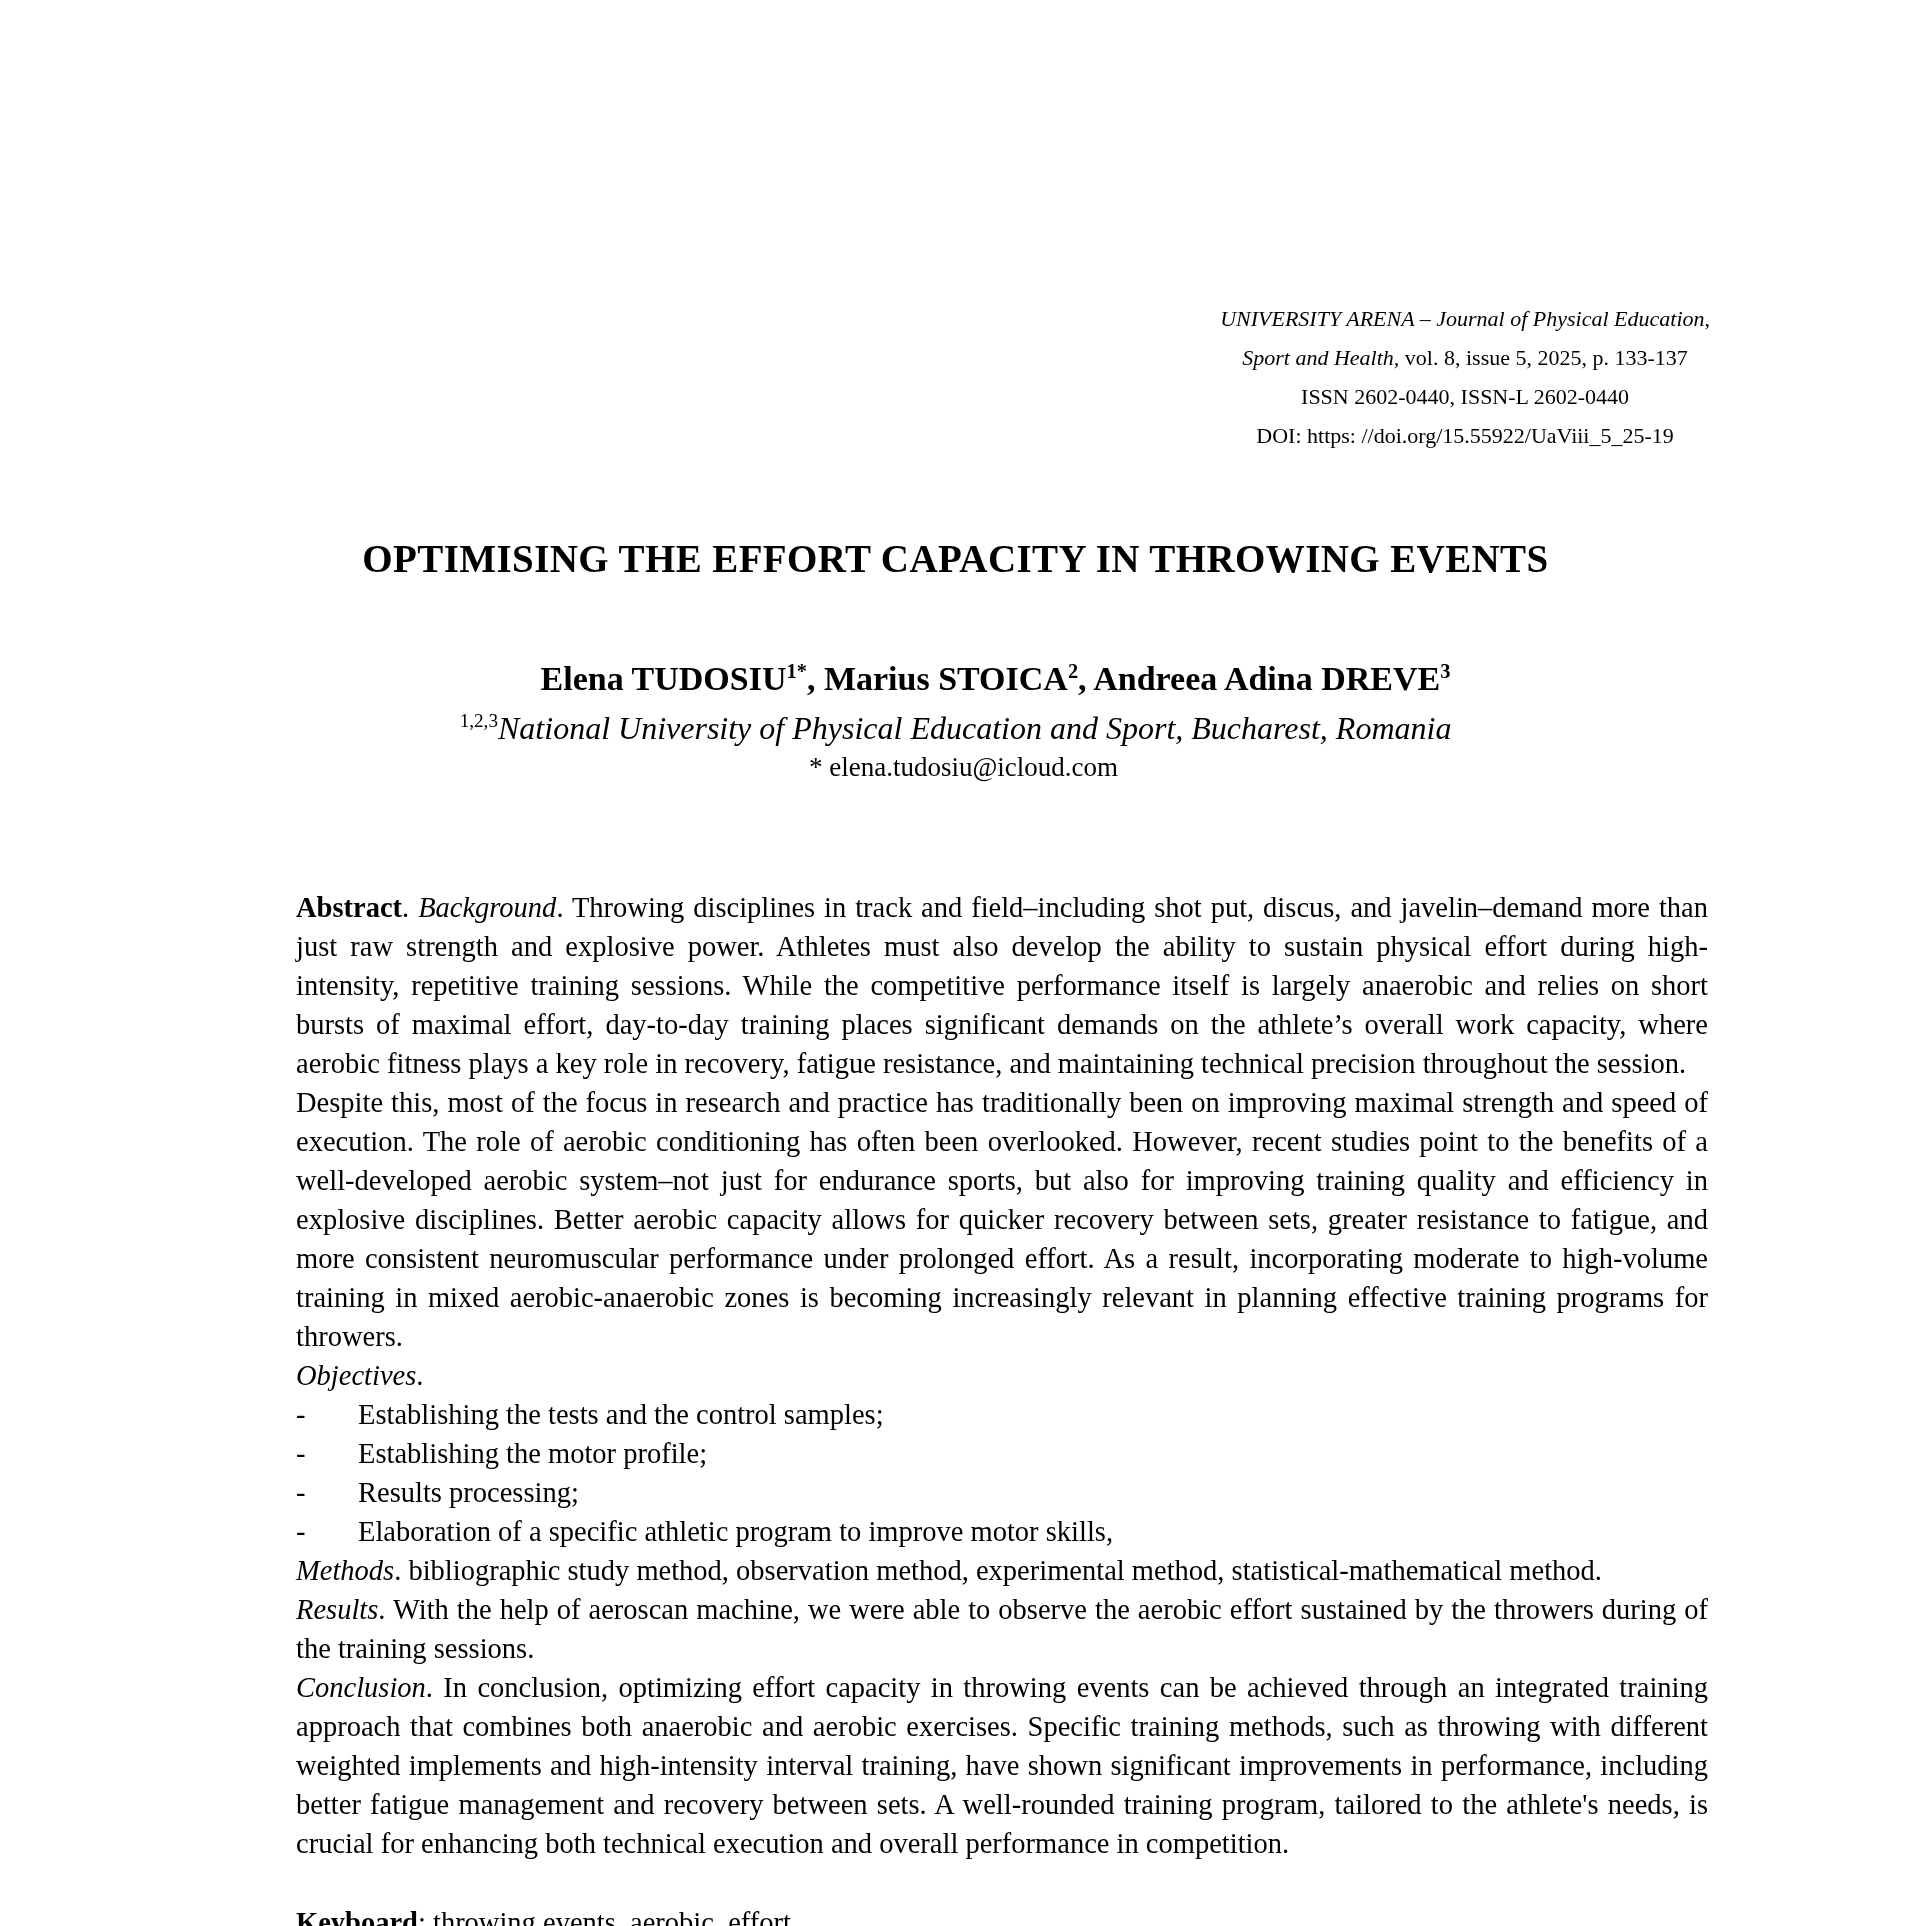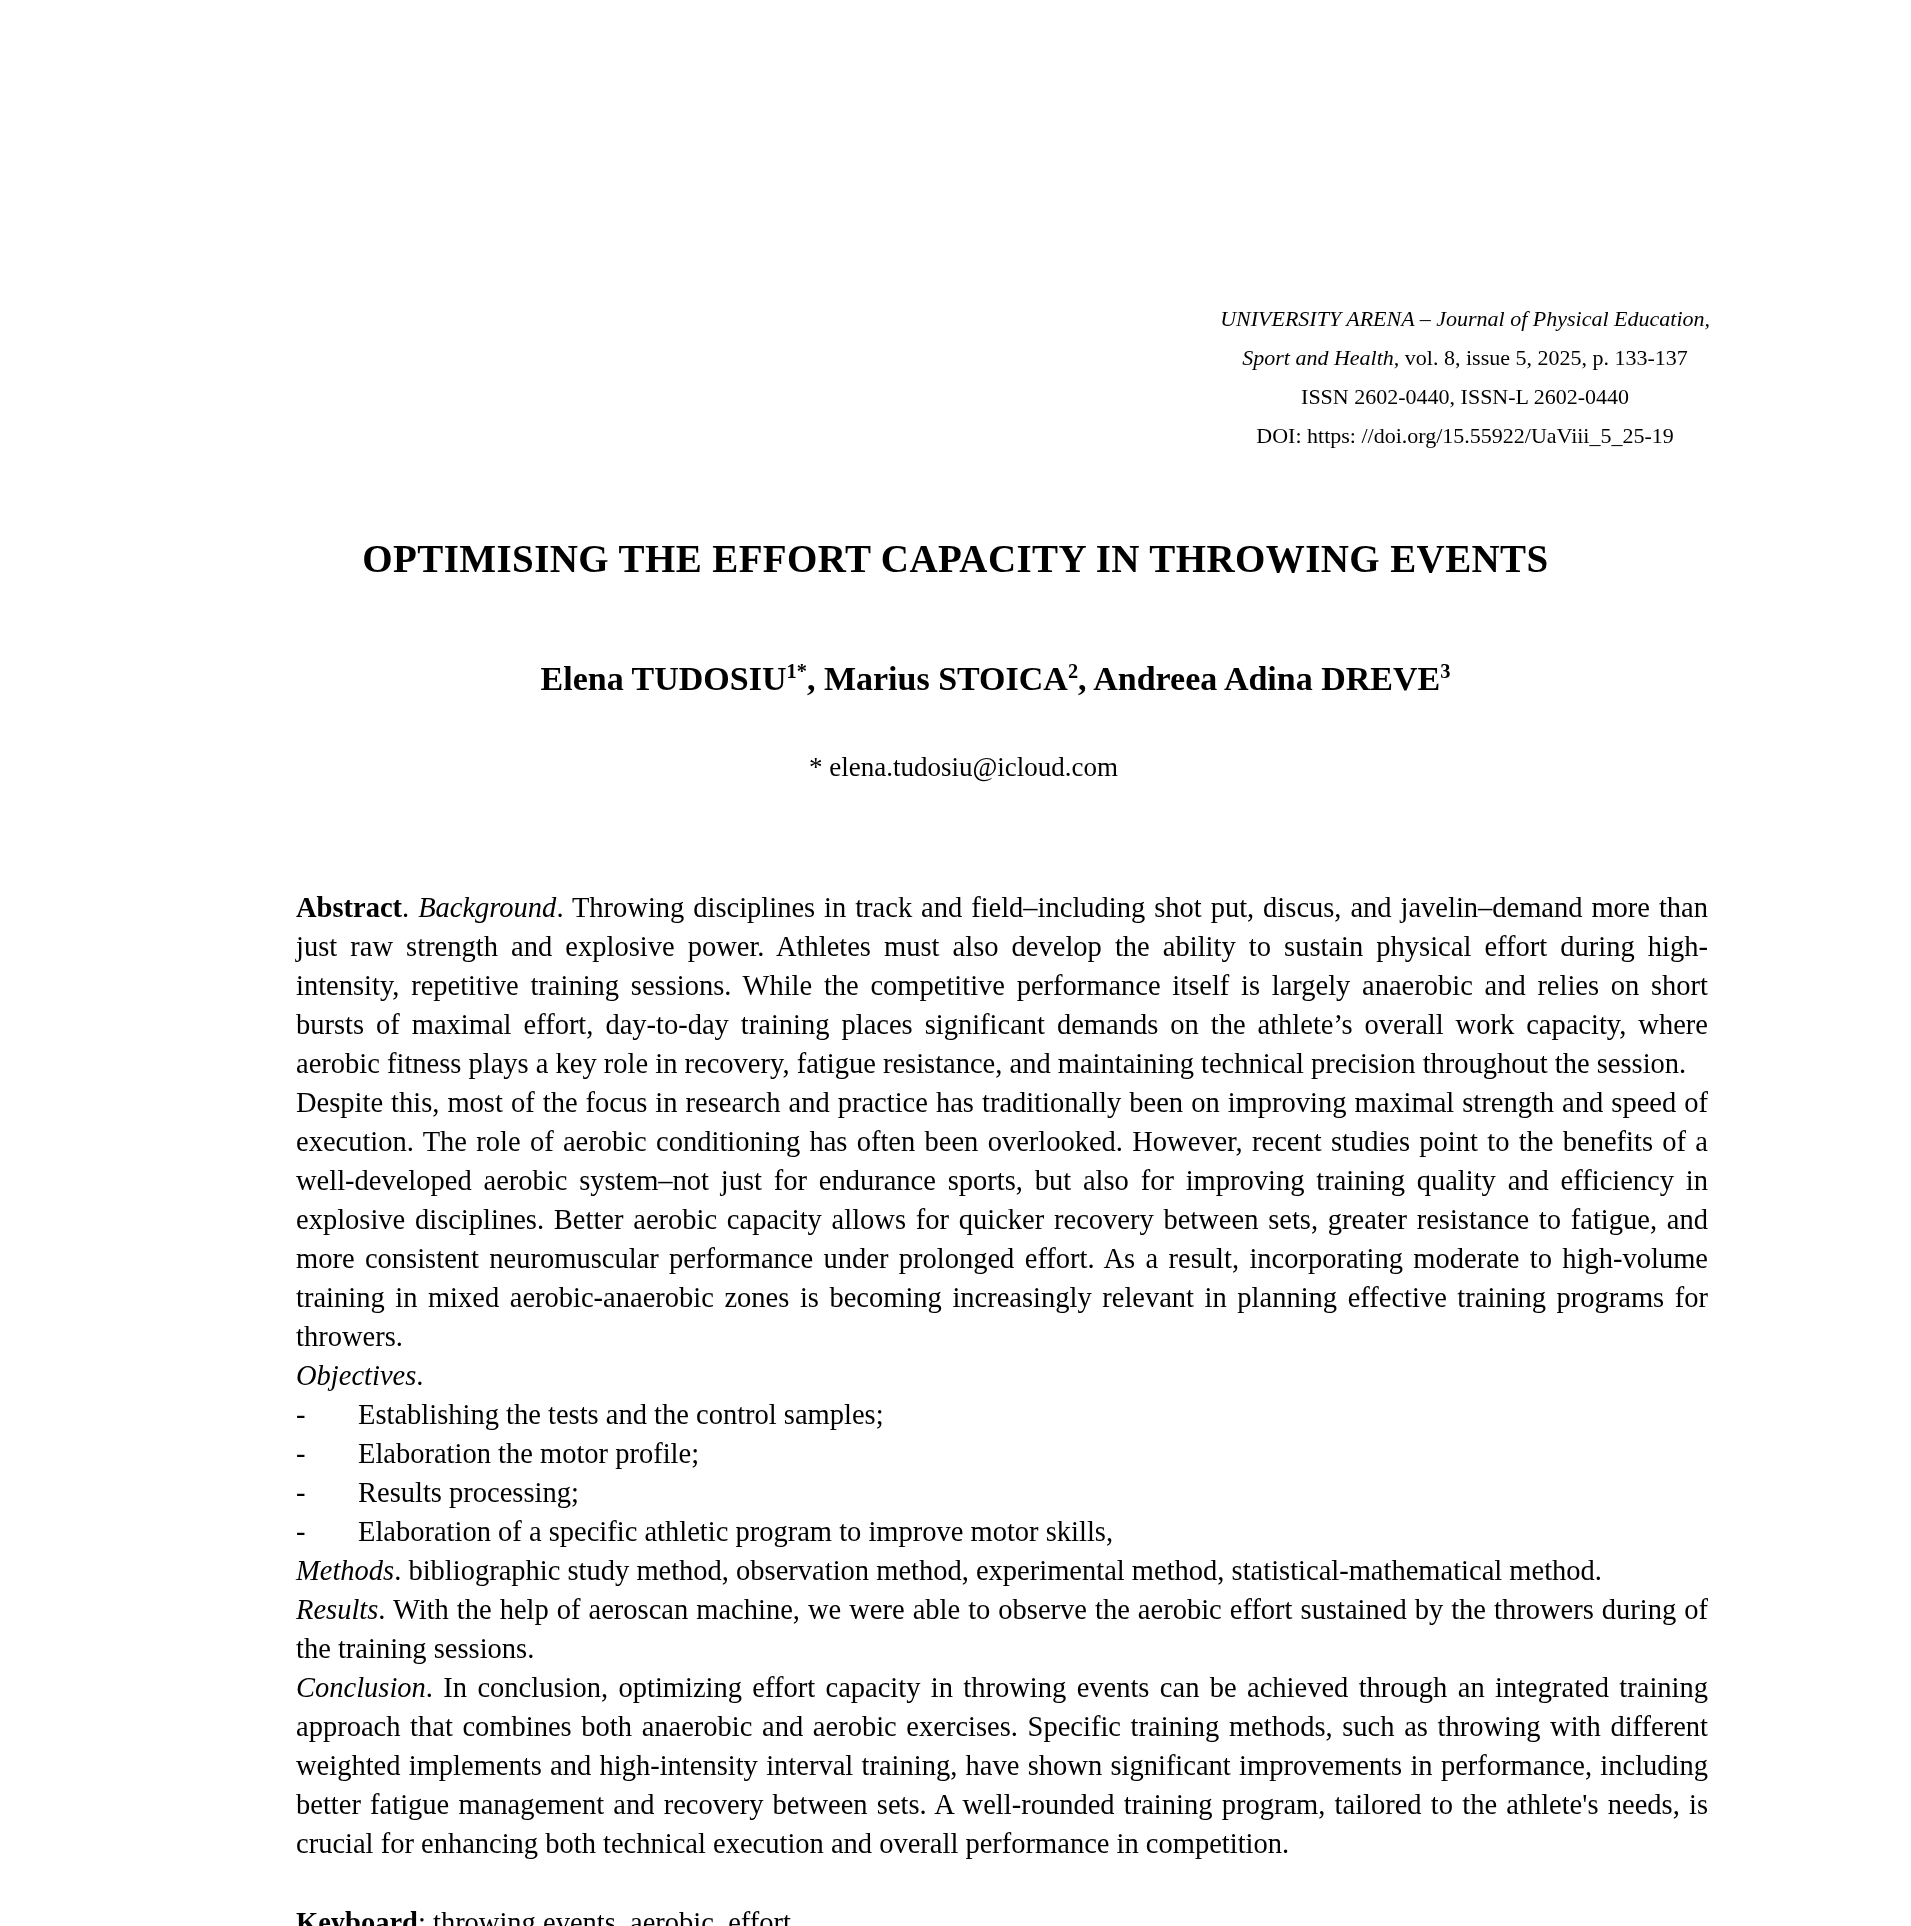--- a/index.html
+++ b/index.html
@@ -50,36 +50,37 @@
       <div><span style="font-style: italic;">UNIVERSITY ARENA – Journal of Physical Education,</span></div>
       <div><span style="font-style: italic;">Sport and Health,</span><span> vol. 8, issue 5, 2025, p. 133-137</span></div>
       <div><span>ISSN 2602-0440, ISSN-L 2602-0440</span></div>
       <div><span>DOI: https: //doi.org/15.55922/UaViii_5_25-19</span></div>
     </div>
 
   <h1 class="title">OPTIMISING THE EFFORT CAPACITY IN THROWING EVENTS</h1>
 
   <div class="authors"><span style="font-weight: bold;">Elena TUDOSIU</span><sup style="font-weight: bold;">1*</sup><span style="font-weight: bold;">, Marius STOICA</span><sup style="font-weight: bold;">2</sup><span style="font-weight: bold;">, Andreea Adina DREVE</span><sup style="font-weight: bold;">3</sup></div>
 
+  <div class="affiliation"><sup>1,2,3</sup><span style="font-style: italic;">National University of Physical Education and Sport, Bucharest, Romania</span></div>
 
   <div class="email">* elena.tudosiu@icloud.com</div>
 
   <div class="body-flow">
     <div class="abstract">
       <p><span style="font-weight: bold;">Abstract</span><span>. </span><span style="font-style: italic;">Background</span><span>. Throwing disciplines in track and field–including shot put, discus, and javelin–demand more than just raw strength and explosive power. Athletes must also develop the ability to sustain physical effort during high-intensity, repetitive training sessions. While the competitive performance itself is largely anaerobic and relies on short bursts of maximal effort, day-to-day training places significant demands on the athlete’s overall work capacity, where aerobic fitness plays a key role in recovery, fatigue resistance, and maintaining technical precision throughout the session.</span></p>
       <p><span>Despite this, most of the focus in research and practice has traditionally been on improving maximal strength and speed of execution. The role of aerobic conditioning has often been overlooked. However, recent studies point to the benefits of a well-developed aerobic system–not just for endurance sports, but also for improving training quality and efficiency in explosive disciplines. Better aerobic capacity allows for quicker recovery between sets, greater resistance to fatigue, and more consistent neuromuscular performance under prolonged effort. As a result, incorporating moderate to high-volume training in mixed aerobic-anaerobic zones is becoming increasingly relevant in planning effective training programs for throwers.</span></p>
       <p><span style="font-style: italic;">Objectives</span><span>.</span></p>
 
       <div class="bullet">
         <span class="dash">-</span>
         <span>Establishing the tests and the control samples;</span>
       </div>
       <div class="bullet">
         <span class="dash">-</span>
-        <span>Elaboration the motor profile;</span>
+        <span>Establishing the motor profile;</span>
       </div>
       <div class="bullet">
         <span class="dash">-</span>
         <span>Results processing;</span>
       </div>
       <div class="bullet">
         <span class="dash">-</span>
         <span>Elaboration of a specific athletic program to improve motor skills,</span>
       </div>
 

